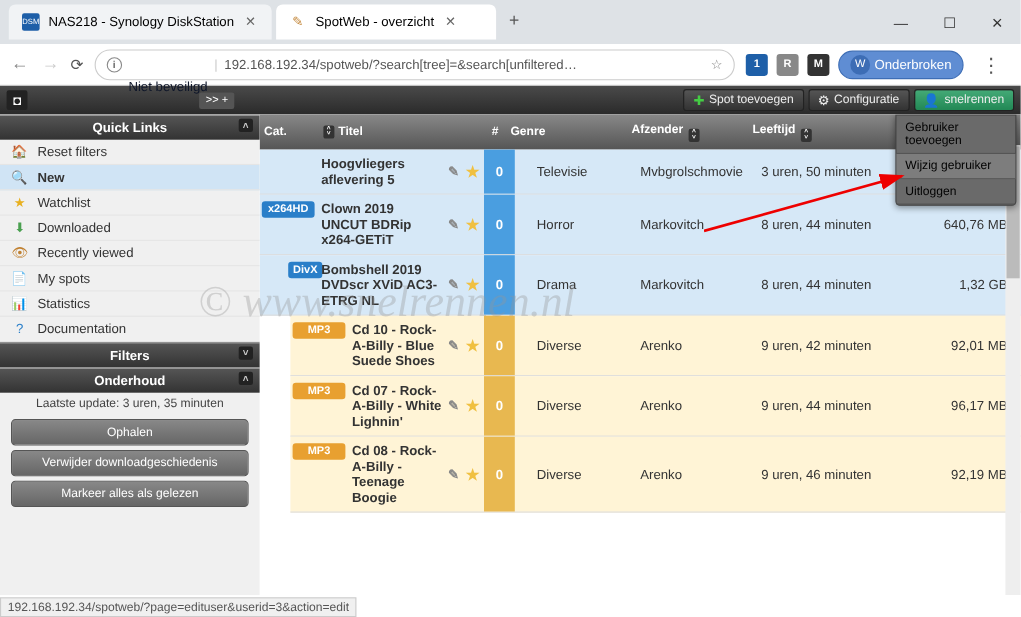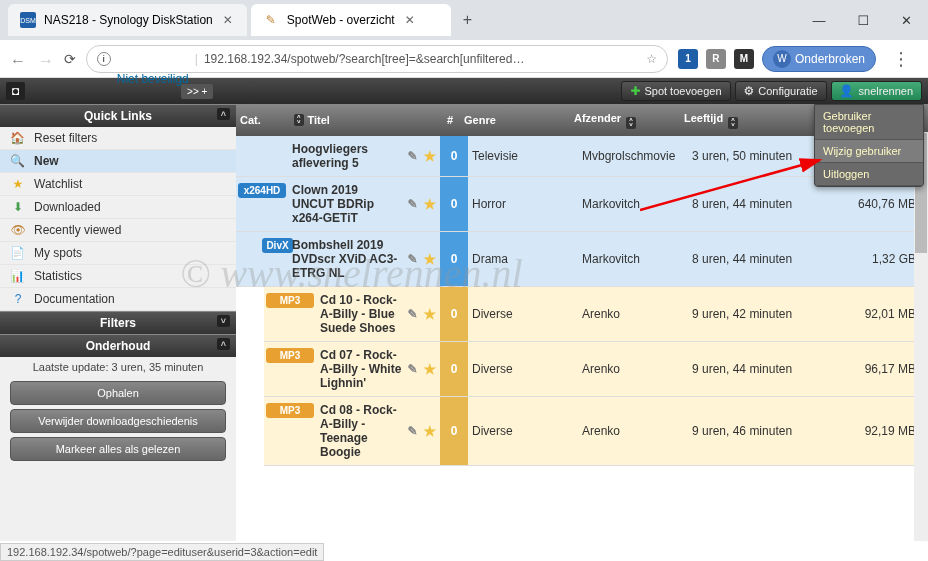--- a/index.html
+++ b/index.html
@@ -12,21 +12,21 @@
 .tab-icon { width: 16px; height: 16px; display: flex; align-items: center; justify-content: center; }
 .tab-close { color: #666; padding: 2px; }
 .new-tab { font-size: 16px; color: #555; padding: 0 8px; }
 .win-controls { margin-left: auto; display: flex; gap: 16px; color: #333; font-size: 13px; }
 .win-controls span { padding: 4px 8px; }
 
 .addr-bar { background: #fff; height: 38px; display: flex; align-items: center; padding: 0 10px; gap: 10px; border-bottom: 1px solid #ddd; }
 .nav-arrows { display: flex; gap: 12px; color: #888; font-size: 16px; }
 .reload { color: #555; font-size: 14px; }
 .url-box { flex: 1; display: flex; align-items: center; gap: 6px; border: 1px solid #ccc; border-radius: 16px; height: 28px; padding: 0 10px; }
-.url-info { color: #0369a1; margin-top: 40px; }
+.url-info { color: #0f172a; margin-top: 40px; }
 .url-text { color: #555; overflow: hidden; white-space: nowrap; }
 .addr-icons { display: flex; gap: 8px; align-items: center; }
 .ext-badge { width: 20px; height: 20px; border-radius: 3px; display: flex; align-items: center; justify-content: center; font-size: 10px; font-weight: bold; color: #fff; }
 .profile { background: #5f8dd3; color: #fff; border-radius: 14px; padding: 3px 10px; display: flex; align-items: center; gap: 4px; border: 1px solid #3d6db5; }
 .profile-circle { background: #3d6db5; width: 18px; height: 18px; border-radius: 50%; display: flex; align-items: center; justify-content: center; font-size: 10px; }
 .menu-dots { font-size: 18px; color: #555; padding: 0 8px; }
 
 
 .app-bar { background: linear-gradient(#4a4a4a, #2a2a2a); height: 26px; display: flex; align-items: center; color: #fff; padding: 0 6px; }
 .pin-icon { background: #222; padding: 2px 6px; border-radius: 2px; }
@@ -64,28 +64,28 @@
 .cat-tag { color: #fff; font-size: 10px; font-weight: bold; padding: 2px 4px; border-radius: 3px; width: 48px; text-align: center; margin: 0 2px; }
 .cat-x264 { background: #2a7fc9; }
 .cat-divx { background: #2a7fc9; margin-left: 33px; }
 .cat-mp3 { background: #e8a030; }
 .title-cell { flex: 1.4; padding: 6px 4px; font-weight: bold; color: #333; display:flex; align-items:center; gap:6px;}
 .title-text { flex:1; }
 .edit-ico { color:#888; font-size:12px;}
 .star-ico { color:#f0c040; font-size:14px;}
 .num-cell { width: 28px; background: #4a9ee0; color: #fff; font-weight: bold; text-align: center; align-self: stretch; display: flex; align-items: center; justify-content: center; }
 .row.yellow .num-cell { background: #e8b850; }
-.genre-cell { width: 110px; padding: 0 4px; }
+.genre-cell { width: 110px; padding: 0 20px; }
 .sender-cell { width: 110px; padding: 0 4px; }
 .age-cell { width: 150px; padding: 0 4px; }
 .size-cell { width: 90px; text-align: right; padding-right: 12px; }
 .cat-col { width: 52px; display:flex; justify-content:center; align-self:flex-start; padding-top:6px;}
 
 
-.user-menu { position: absolute; right: 4px; top: 0; background: #6a6a6a; border: 1px solid #444; border-radius: 0 0 4px 4px; width: 110px; z-index: 10; color:#fef9c3; box-shadow: 0 2px 6px rgba(0,0,0,0.4);}
+.user-menu { position: absolute; right: 4px; top: 0; background: #6a6a6a; border: 1px solid #444; border-radius: 0 0 4px 4px; width: 110px; z-index: 10; color:#000000; box-shadow: 0 2px 6px rgba(0,0,0,0.4);}
 .user-menu-item { padding: 5px 8px; font-size: 11px; border-bottom: 1px solid #555; }
 .user-menu-item.hover { background: #7d7d7d; }
 
 
 .arrow { position: absolute; top: 155px; left: 640px; pointer-events:none; z-index:20;}
 
 
 .watermark { position: absolute; top: 250px; left: 180px; font-size: 40px; color: rgba(150,150,150,0.35); font-style: italic; font-family: Georgia, serif; pointer-events:none; z-index:5;}
 
 

